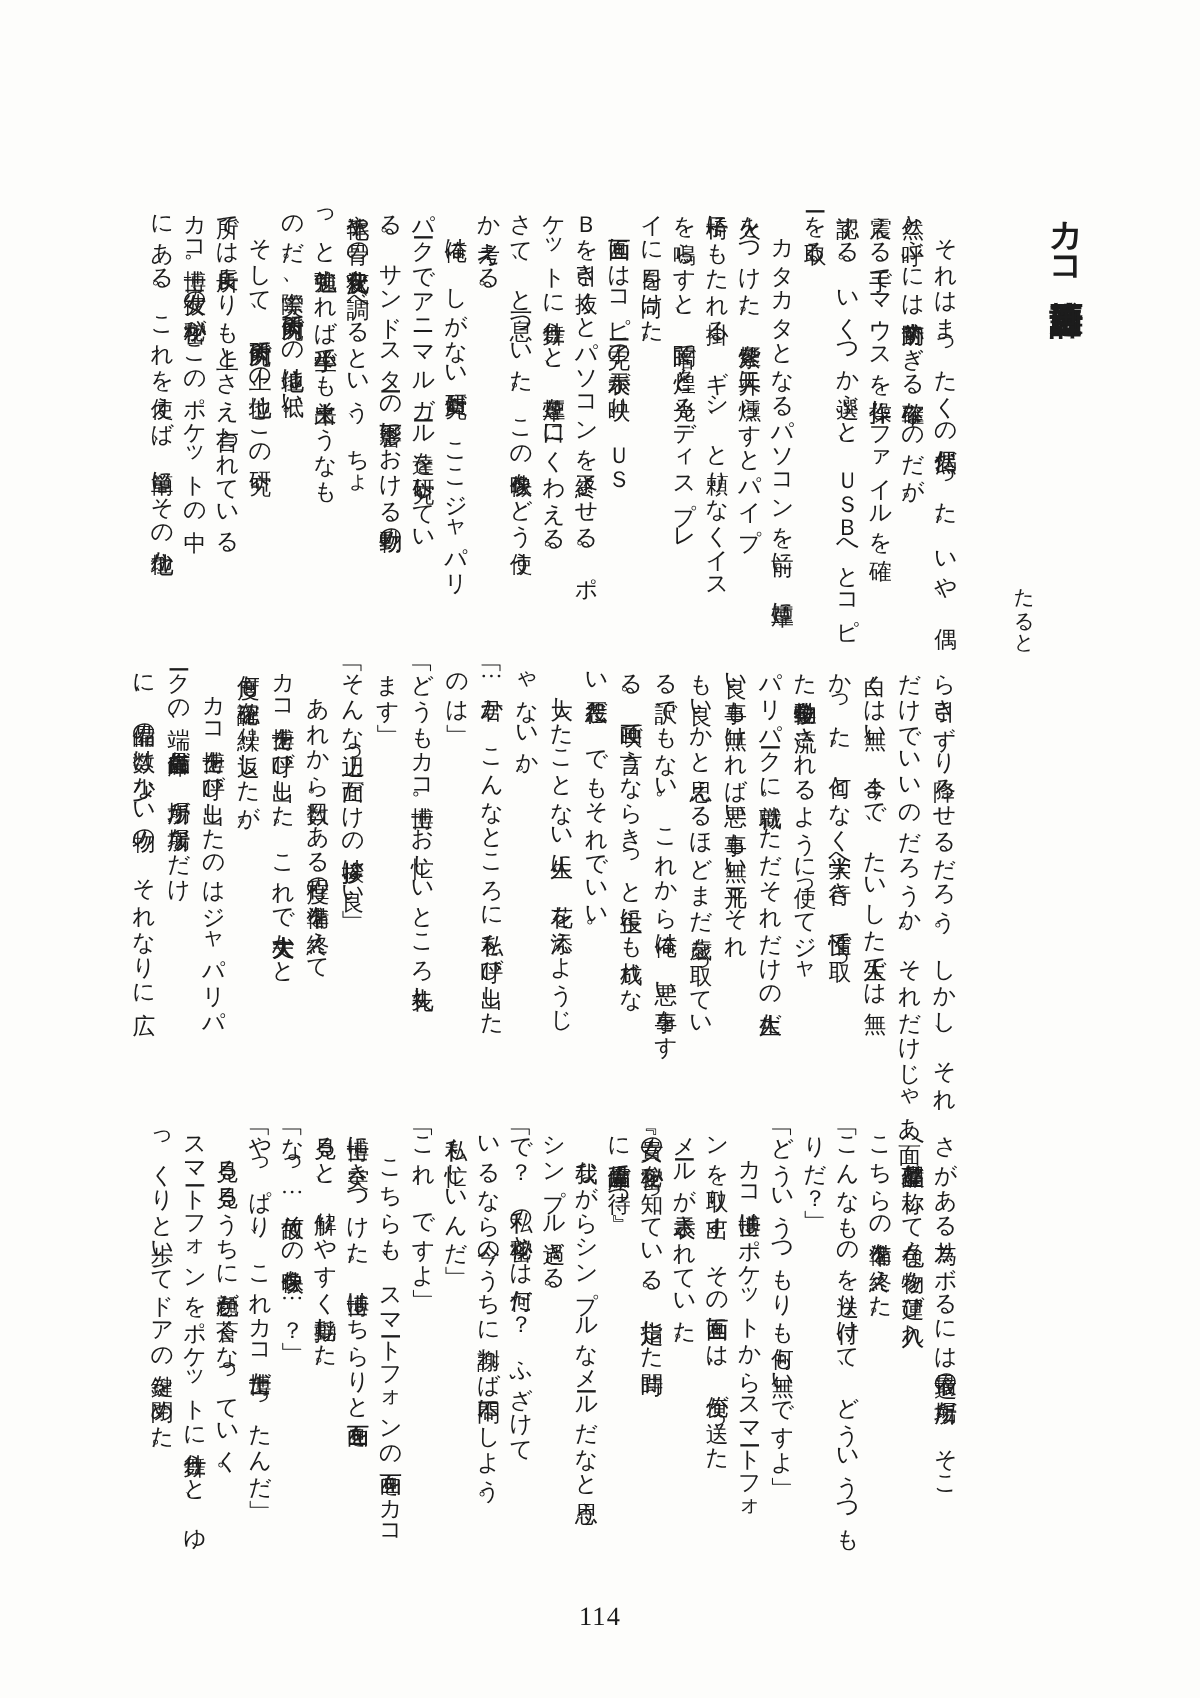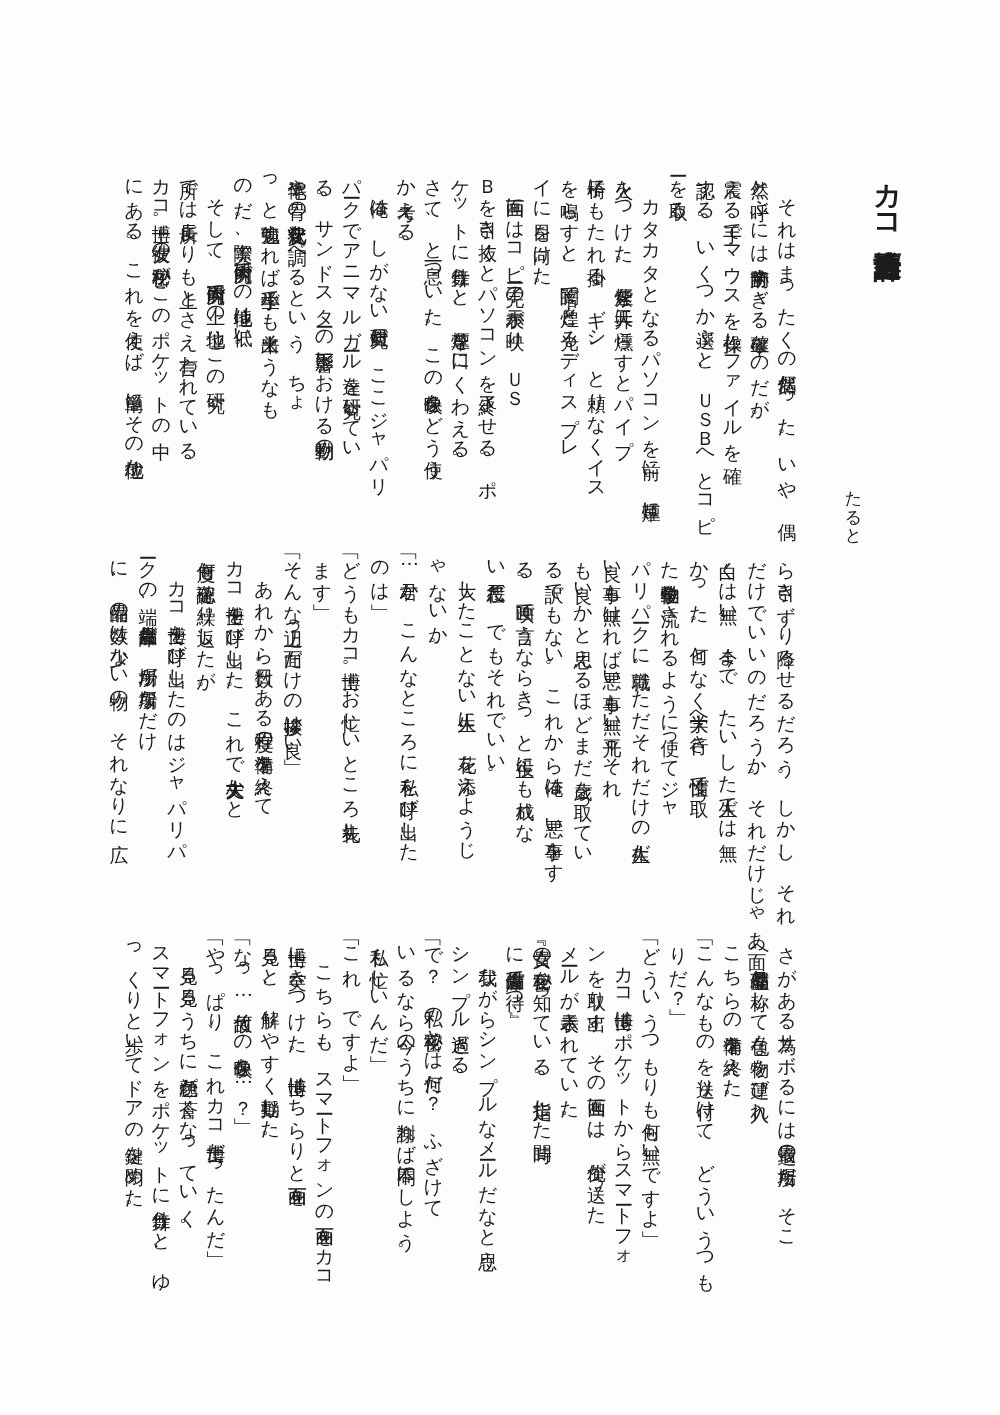--- a/index.html
+++ b/index.html
@@ -151,14 +151,15 @@
       <div class="tline">　こちらも、スマートフォンの画面をカコ</div>
       <div class="tline">博士に突きつけた。博士はちらりと画面を</div>
       <div class="tline">見ると、解りやすく動揺した。</div>
       <div class="tline">「なっ…何故その映像を…？」</div>
       <div class="tline">「やっぱり、これカコ博士だったんだ」</div>
       <div class="tline">　見る見るうちに顔色が蒼くなっていく。</div>
       <div class="tline">スマートフォンをポケットに仕舞うと、ゆ</div>
       <div class="tline">っくりと歩いてドアの鍵を閉めた。</div>
     </div>
 
+  <div class="page-number">114</div>
 
 </div>
 
 </body></html>

